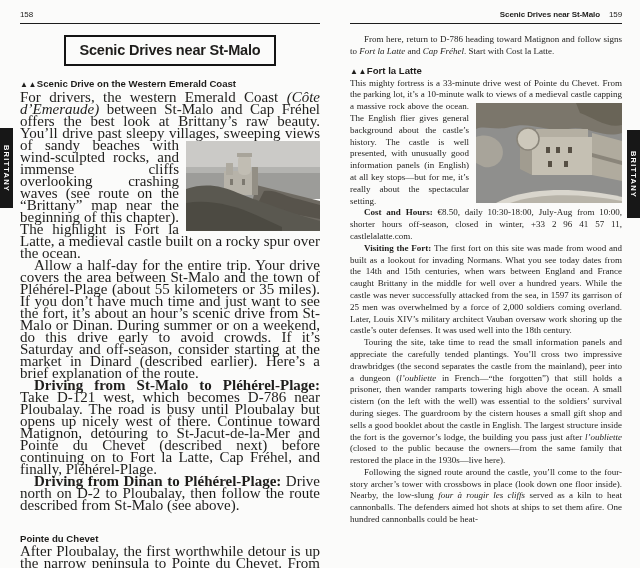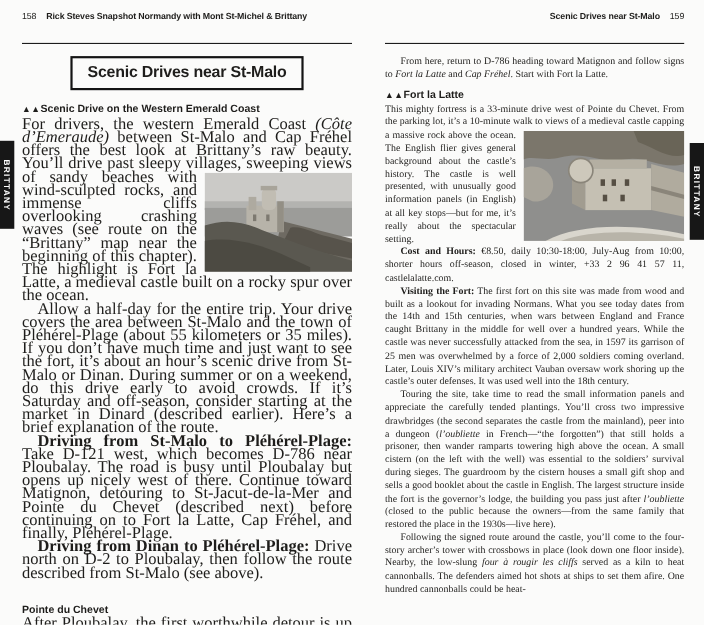--- a/index.html
+++ b/index.html
@@ -27,21 +27,21 @@
 
   
   .page { position:absolute; top:10px; }
   .page-left  { left:20px;  width:300px; }
   .page-right { left:350px; width:272px; }
 
   .running-head {
     font-family:"Liberation Sans", sans-serif;
     font-weight:bold; font-size:8px; letter-spacing:-0.1px;
     border-bottom:1.5px solid #1c1c1c;
-    padding-bottom:20px; display:flex; align-items:center;
+    padding-bottom:4px; display:flex; align-items:center;
   }
   .running-head .pnum { font-weight:normal; }
   .page-left  .running-head .pnum { margin-right:9px; }
   .page-right .running-head { justify-content:flex-end; }
   .page-right .running-head .pnum { margin-left:9px; }
 
   .title-box {
     width:208px; margin:11px auto 12px auto;
     border:2px solid #141414;
     text-align:center; padding:5px 0 6px 0;
@@ -83,21 +83,20 @@
     <span class="tab-text">BRITTANY</span>
   </div>
   <div class="tab tab-right">
     <span class="tab-text">BRITTANY</span>
   </div>
 
   <section class="page page-left">
 
     <header class="running-head">
       <span class="pnum">158</span>
-      <span class="rhead">Rick Steves Snapshot Normandy with Mont St-Michel &amp; Brittany</span>
     </header>
 
     <div class="title-box">
       <span>Scenic Drives near St-Malo</span>
     </div>
 
     <h2 class="sec-h"><span class="rating">▲▲</span><span>Scenic Drive on the Western Emerald Coast</span></h2>
 
     <p class="body"><span>For drivers, the western Emerald Coast </span><i>(Côte d’Emeraude)</i><span> between St-Malo and Cap Fréhel offers the best look at Brittany’s raw beauty. You’ll drive past sleepy villages, sweeping views of sandy beaches </span><span class="photo photo-1">
           <svg viewBox="0 0 134 90" preserveAspectRatio="none">
@@ -129,21 +128,21 @@
     <p class="body"><span>After Ploubalay, the first worthwhile detour is up the narrow peninsula to Pointe du Chevet. From D-786, follow D-26, passing just outside the sweet little town of St-Jacut-de-la-Mer. Follow imperfect signage a few miles to Pointe du Chevet (just keep heading north). You’ll come to a parking area near the end of the peninsula—turn left and continue down a tiny lane, parking where the road ends. Beautiful views (and few people) surround you. If the tide is out, you can hike to an island or just study the impressive rows of wooden piers sunk into the bay. These are used to grow mussels, which cling to the wooden poles; farmers eventually harvest them using a machine that pushes a ring around the poles.</span></p>
   </section>
 
   <section class="page page-right">
 
     <header class="running-head">
       <span class="rhead">Scenic Drives near St-Malo</span>
       <span class="pnum">159</span>
     </header>
 
-    <p class="body indent" style="margin-top:10px;"><span>From here, return to D-786 heading toward Matignon and follow signs to </span><i>Fort la Latte</i><span> and </span><i>Cap Fréhel</i><span>. Start with Fort la Latte.</span></p>
+    <p class="body indent" style="margin-top:10px;"><span>From here, return to D-786 heading toward Matignon and follow signs to </span><i>Fort la Latte</i><span> and </span><i>Cap Fréhel</i><span>. Start with Cost la Latte.</span></p>
 
     <h2 class="sec-h"><span class="rating">▲▲</span><span>Fort la Latte</span></h2>
 
     <p class="body"><span>This mighty fortress is a 33-minute drive west of Pointe du Chevet. From the parking lot, it’s a 10-minute walk to views of a medieval </span><span class="photo photo-2">
           <svg viewBox="0 0 146 100" preserveAspectRatio="none">
             <rect x="0" y="0" width="146" height="100" fill="#8f8f8d"></rect>
             <path d="M0,0 L146,0 L146,30 C126,36 112,22 92,26 C70,30 56,18 34,24 C20,28 8,22 0,26 Z" fill="#7b766b"></path>
             <path d="M100,0 L146,0 L146,22 C132,26 116,14 104,10 Z" fill="#696457"></path>
             <path d="M0,34 C10,30 22,34 26,44 C30,56 20,66 8,64 L0,60 Z" fill="#a8a49a"></path>
             <rect x="56" y="34" width="60" height="38" fill="#c5c0b3"></rect>

